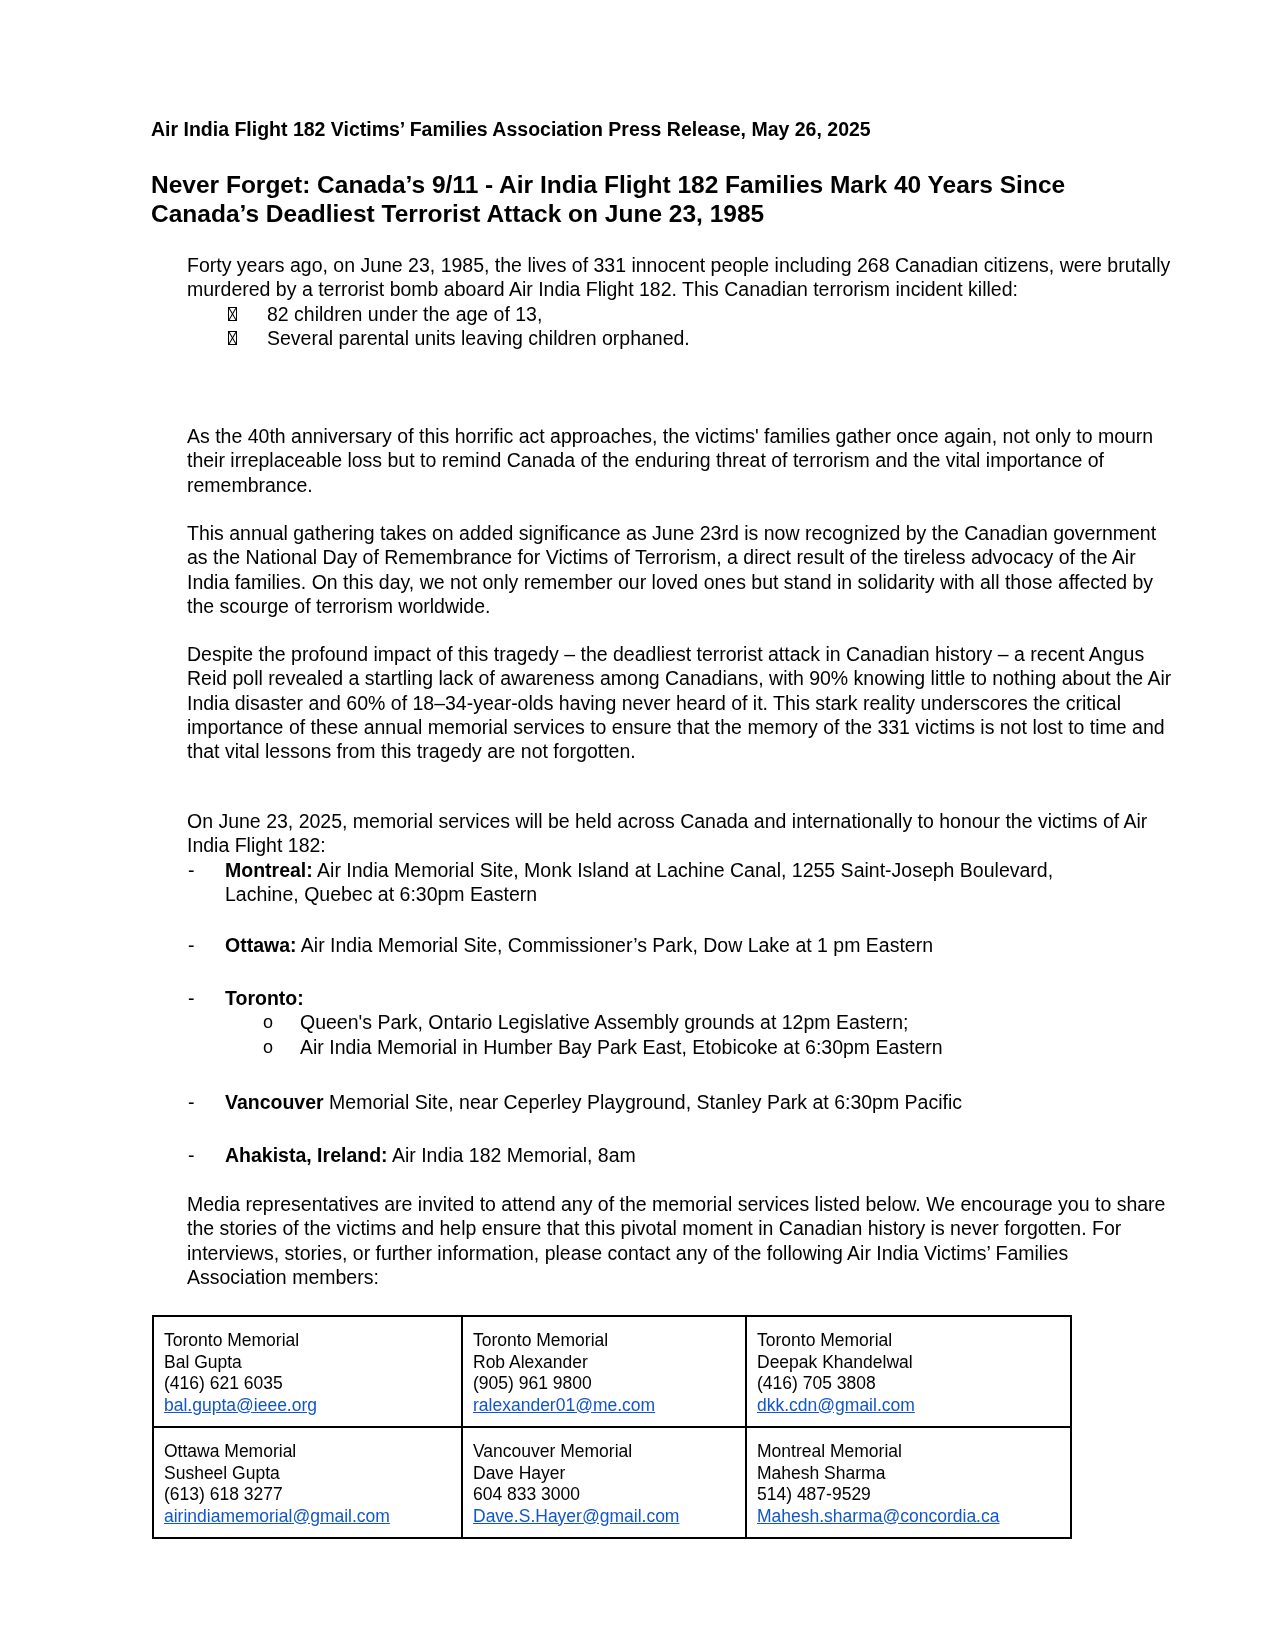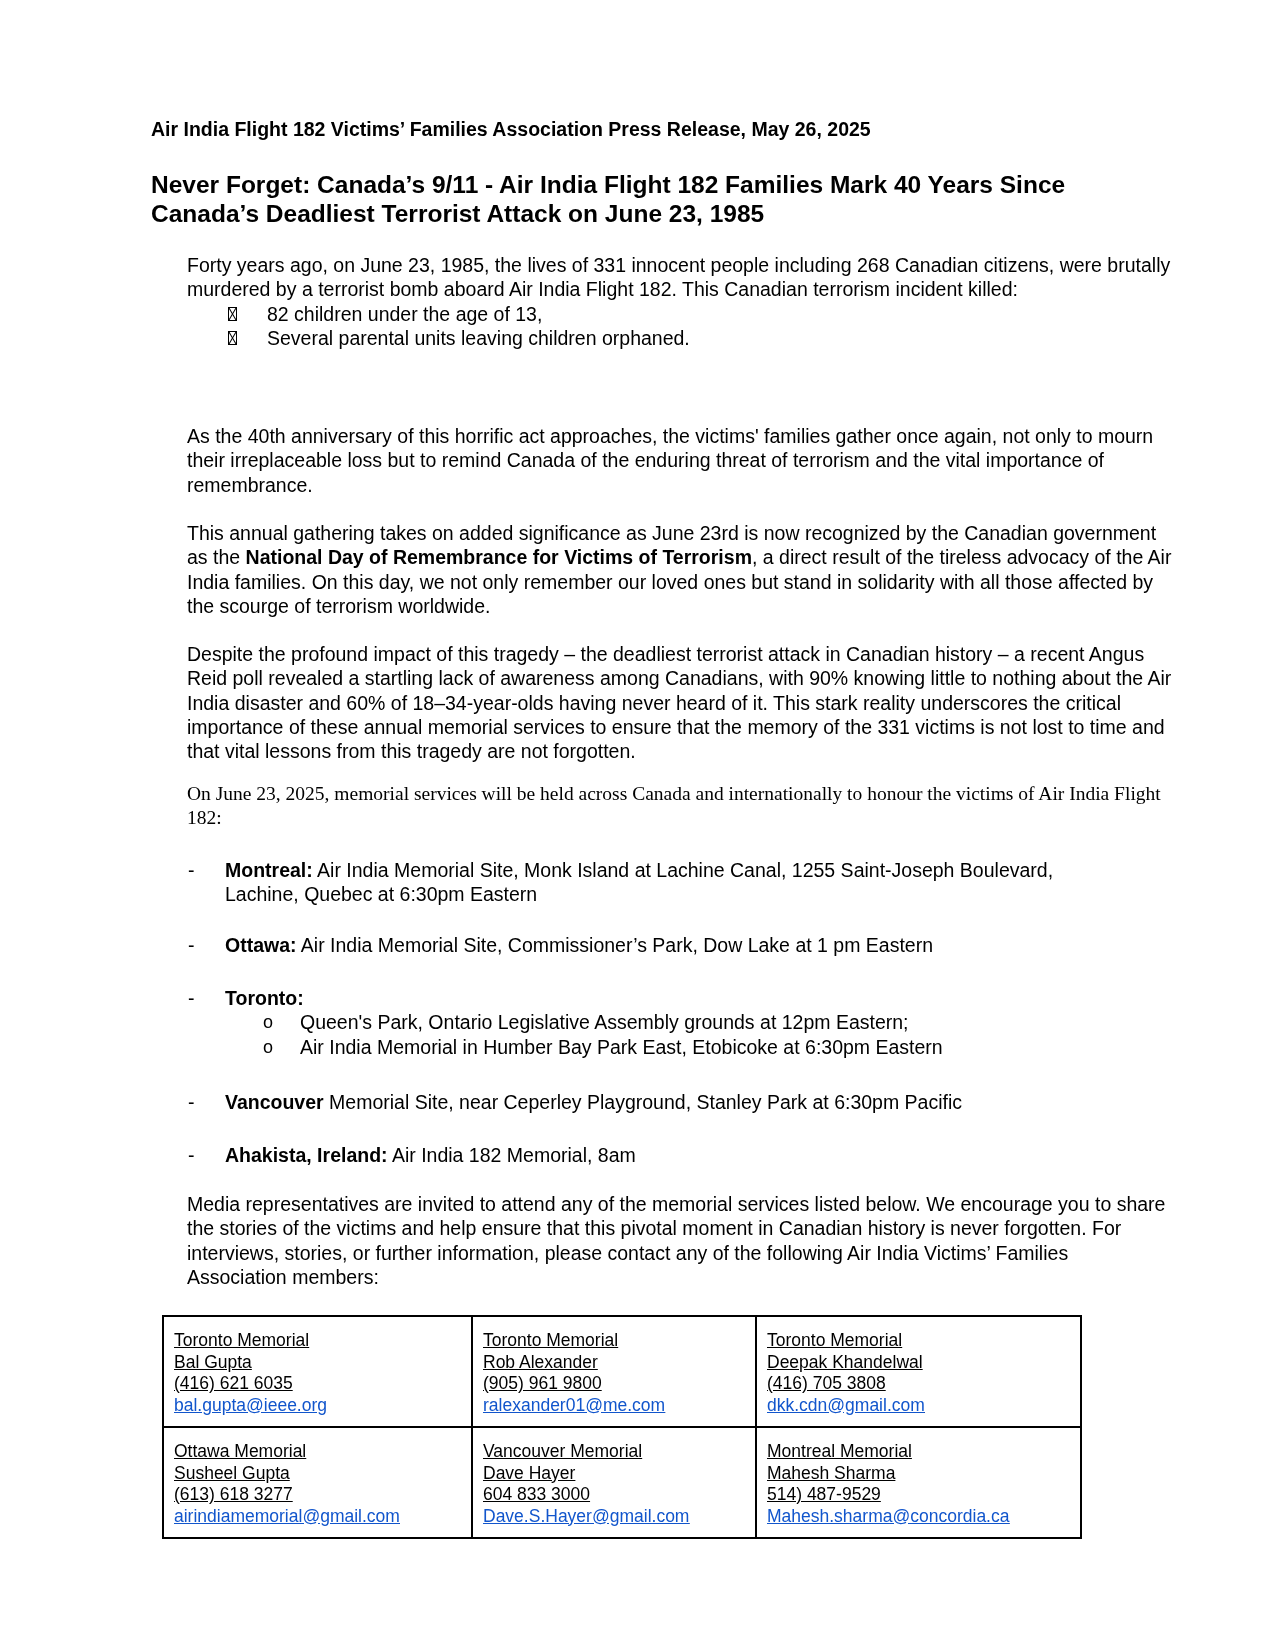--- a/index.html
+++ b/index.html
@@ -4,36 +4,36 @@
 <style>
   html, body { margin: 0; padding: 0; background: #ffffff; }
   body { width: 1275px; height: 1650px; position: relative; overflow: hidden;
          font-family: "Liberation Sans", sans-serif; color: #000; }
   .page { position: absolute; left: 151px; top: 0; width: 980px; }
   .title { position: absolute; top: 118px; left: 0; width: 980px; text-align: left;
            font-weight: bold; font-size: 19.5px; }
   .headline { position: absolute; top: 170px; left: 0; width: 990px;
               font-weight: bold; font-size: 24.5px; line-height: 29px; }
   .para { position: absolute; left: 0; width: 985px; font-size: 19.5px; line-height: 24.3px; margin-left: 36px; }
-  .para b { font-weight: bold; }
+  .para b { font-weight: normal; }
   ul.boxes { list-style: none; margin: 0; padding: 0; }
   ul.boxes li { position: relative; padding-left: 80px; height: 24.3px; }
   ul.boxes li .box { position: absolute; left: 41px; top: 5px; width: 9px; height: 14px;
                      border: 1px solid #000; box-sizing: border-box; }
   ul.boxes li .box::before, ul.boxes li .box::after { content: ""; position: absolute;
      left: 3px; top: -1px; width: 1px; height: 14px; background: #000; }
   ul.boxes li .box::before { transform: rotate(30deg); }
   ul.boxes li .box::after { transform: rotate(-30deg); }
   .event { position: absolute; left: 0; width: 990px; font-size: 19.5px; line-height: 24.3px; }
   .event .dash { position: absolute; left: 37px; top: 0; }
   .event .body { position: absolute; left: 74px; width: 900px; }
   .event .sub { position: relative; padding-left: 75px; }
   .event .sub .circ { position: absolute; left: 38px; top: 0; font-size: 18px; }
-  table.contacts { position: absolute; left: 162px; top: 1315px; width: 920px; height: 224px;
-                   border-collapse: collapse; font-size: 17.5px; line-height: 21.5px; text-decoration: underline; }
+  table.contacts { position: absolute; left: 152px; top: 1315px; width: 920px; height: 224px;
+                   border-collapse: collapse; font-size: 17.5px; line-height: 21.5px; }
   table.contacts td { border: 2px solid #000; vertical-align: top; padding: 13px 10px 0 10px; }
   table.contacts td div { white-space: nowrap; }
   a.email { color: #1155cc; text-decoration: underline; text-align: center; }
 </style>
 </head>
 <body>
 
 <div class="page">
   <div class="title">Air India Flight 182 Victims’ Families Association Press Release, May 26, 2025</div>
 
@@ -49,21 +49,21 @@
       <li><span class="box"></span><span>Several parental units leaving children orphaned.</span></li>
     </ul>
   </div>
 
   <div class="para" style="top:424px;">As the 40th anniversary of this horrific act approaches, the victims' families gather once again, not only to mourn their irreplaceable loss but to remind Canada of the enduring threat of terrorism and the vital importance of remembrance.</div>
 
   <div class="para" style="top:521px;"><span>This annual gathering takes on added significance as June 23rd is now recognized by the Canadian government as the </span><b>National Day of Remembrance for Victims of Terrorism</b><span>, a direct result of the tireless advocacy of the Air India families. On this day, we not only remember our loved ones but stand in solidarity with all those affected by the scourge of terrorism worldwide.</span></div>
 
   <div class="para" style="top:642px;">Despite the profound impact of this tragedy – the deadliest terrorist attack in Canadian history – a recent Angus Reid poll revealed a startling lack of awareness among Canadians, with 90% knowing little to nothing about the Air India disaster and 60% of 18–34-year-olds having never heard of it. This stark reality underscores the critical importance of these annual memorial services to ensure that the memory of the 331 victims is not lost to time and that vital lessons from this tragedy are not forgotten.</div>
 
-  <div class="para" style="top:782px;font-family:Liberation Serif, serif;">On June 23, 2025, memorial services will be held across Canada and internationally to honour the victims of Air India Flight 182:</div>
+  <div class="para" style="top:809px;">On June 23, 2025, memorial services will be held across Canada and internationally to honour the victims of Air India Flight 182:</div>
 
   <div class="event" style="top:858px;">
     <span class="dash">-</span>
     <div class="body"><b>Montreal:</b><span> Air India Memorial Site, Monk Island at Lachine Canal, 1255 Saint-Joseph Boulevard, Lachine, Quebec at 6:30pm Eastern</span></div>
   </div>
 
   <div class="event" style="top:933px;">
     <span class="dash">-</span>
     <div class="body"><b>Ottawa:</b><span> Air India Memorial Site, Commissioner’s Park, Dow Lake at 1 pm Eastern</span></div>
   </div>

